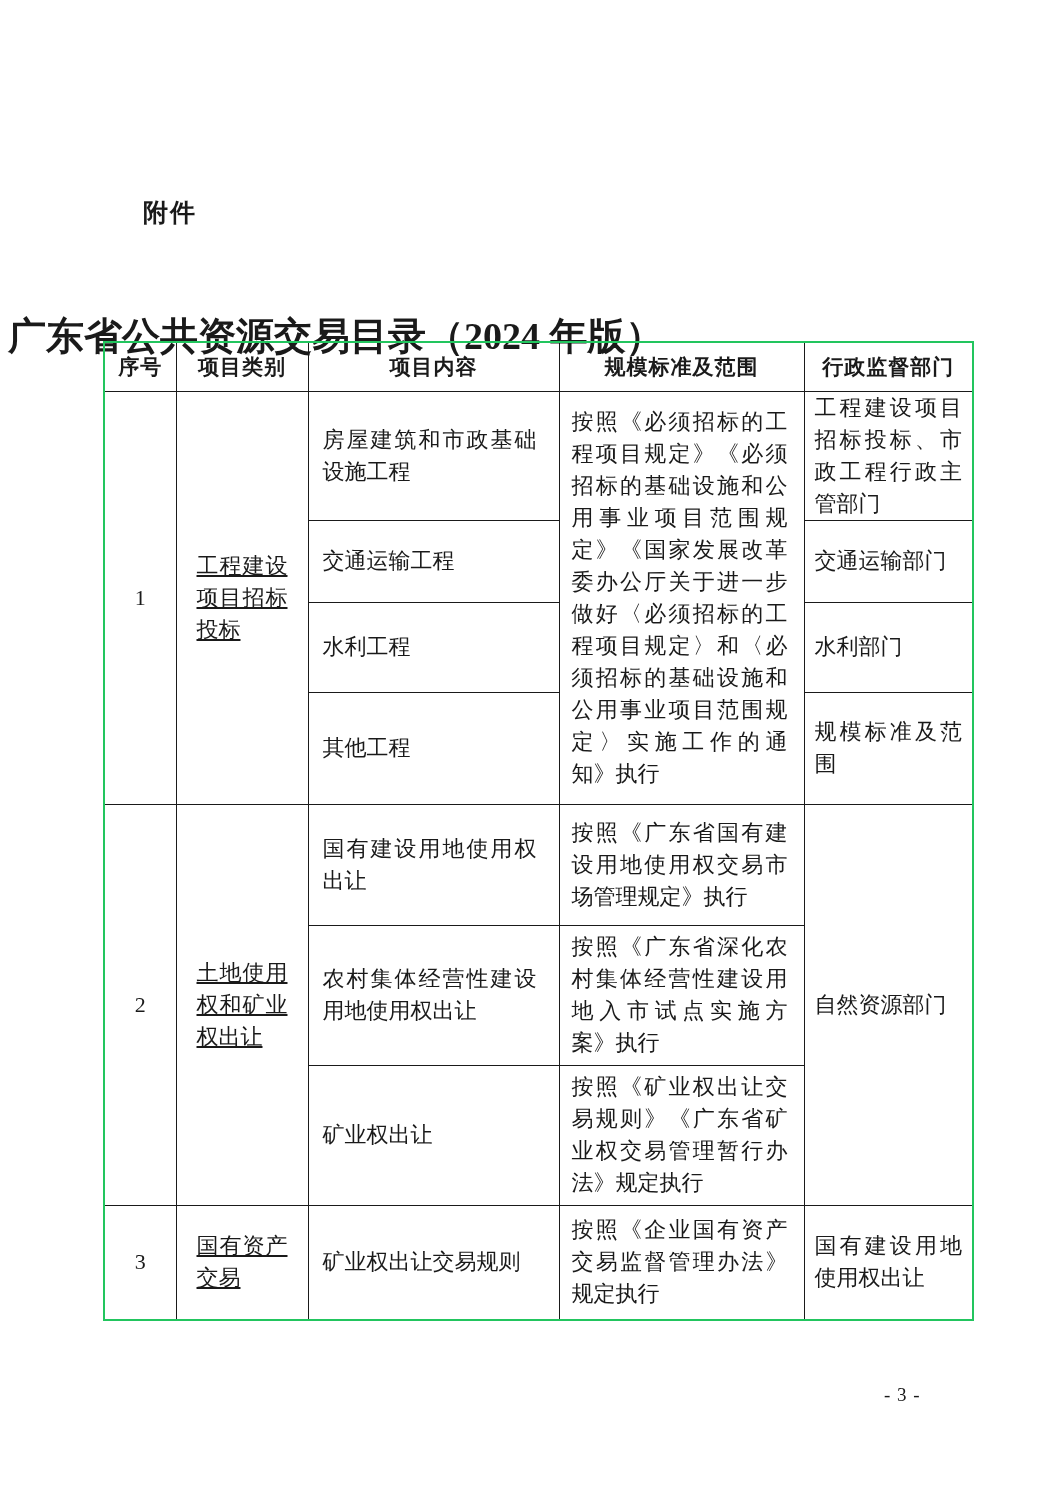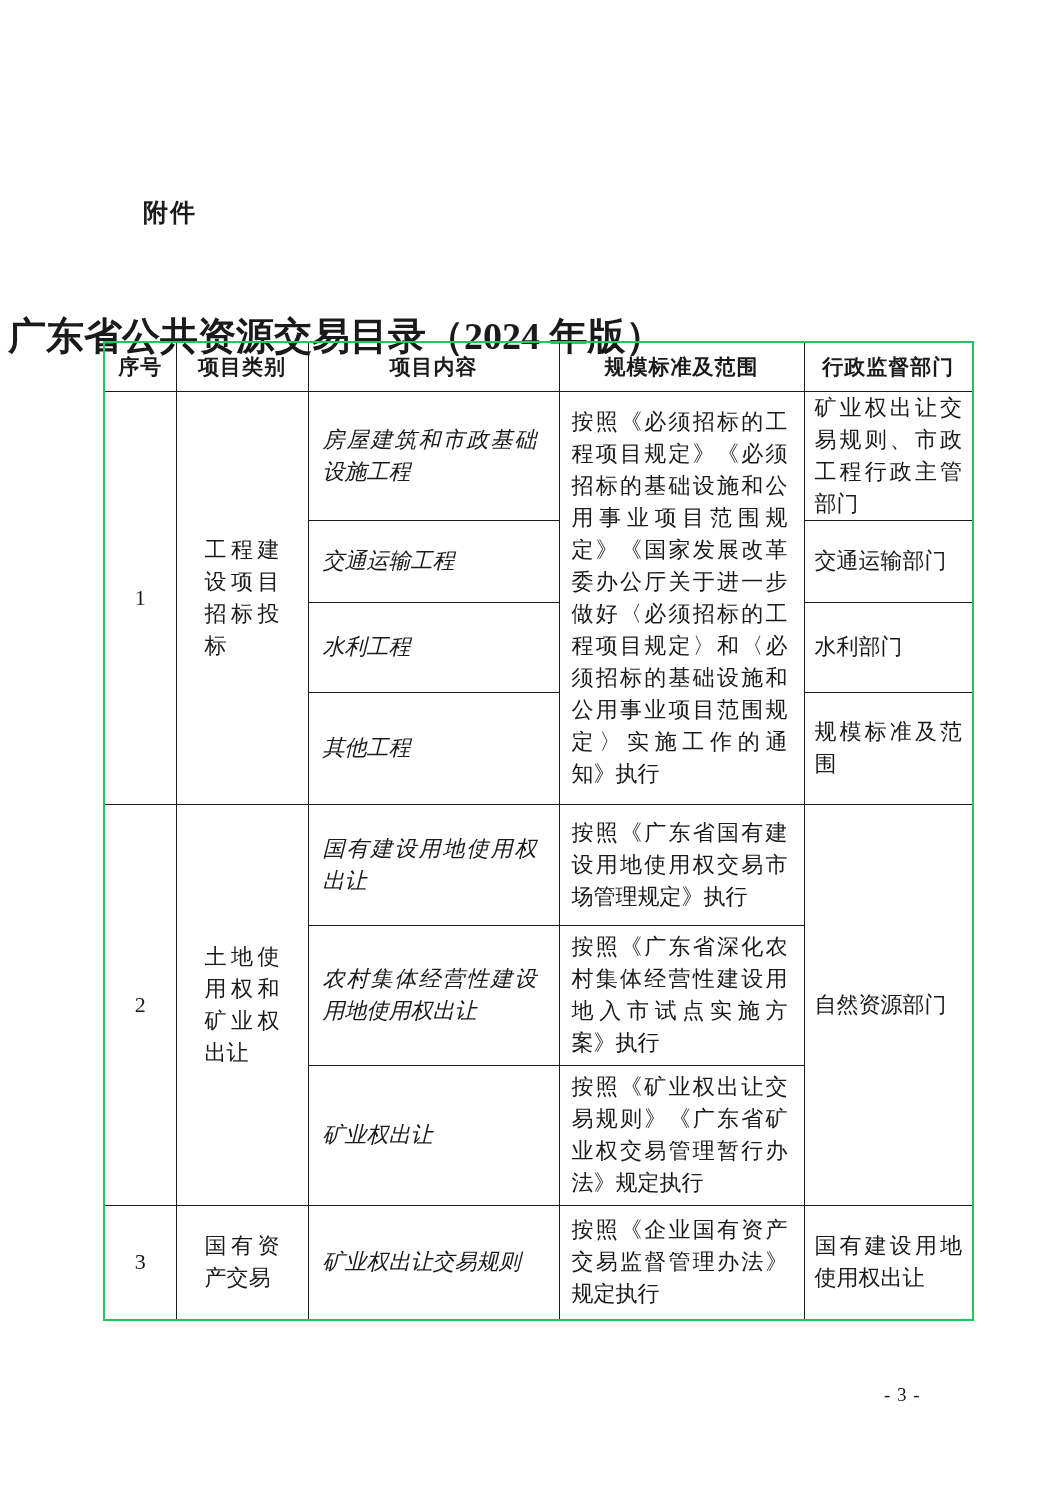--- a/index.html
+++ b/index.html
@@ -55,27 +55,27 @@
     padding: 0;
   }
   .catalog td {
     font-size: 22px;
     line-height: 32px;
   }
   .no-cell { text-align: center; }
   .category-cell {
     text-align: justify;
     text-justify: inter-character;
-    padding: 0 28px;
+    padding: 0 20px;
+    text-decoration: underline;
   }
   .content-cell {
     text-align: justify;
     text-justify: inter-character;
     padding: 0 22px 0 14px;
-    font-style: italic;
   }
   .scale-cell {
     text-align: justify;
     text-justify: inter-character;
     padding: 0 16px 0 12px;
   }
   .supervisor-cell {
     text-align: justify;
     text-justify: inter-character;
     padding: 0 10px;
@@ -113,21 +113,21 @@
       <th>项目内容</th>
       <th>规模标准及范围</th>
       <th>行政监督部门</th>
     </tr>
 
     <tr style="height:128px">
       <td class="no-cell" rowspan="4">1</td>
       <td class="category-cell" rowspan="4">工程建设项目招标投标</td>
       <td class="content-cell">房屋建筑和市政基础设施工程</td>
       <td class="scale-cell" rowspan="4">按照《必须招标的工程项目规定》《必须招标的基础设施和公用事业项目范围规定》《国家发展改革委办公厅关于进一步做好〈必须招标的工程项目规定〉和〈必须招标的基础设施和公用事业项目范围规定〉实施工作的通知》执行</td>
-      <td class="supervisor-cell">矿业权出让交易规则、市政工程行政主管部门</td>
+      <td class="supervisor-cell">工程建设项目招标投标、市政工程行政主管部门</td>
     </tr>
     <tr style="height:82px">
       <td class="content-cell">交通运输工程</td>
       <td class="supervisor-cell">交通运输部门</td>
     </tr>
     <tr style="height:90px">
       <td class="content-cell">水利工程</td>
       <td class="supervisor-cell">水利部门</td>
     </tr>
     <tr style="height:112px">

